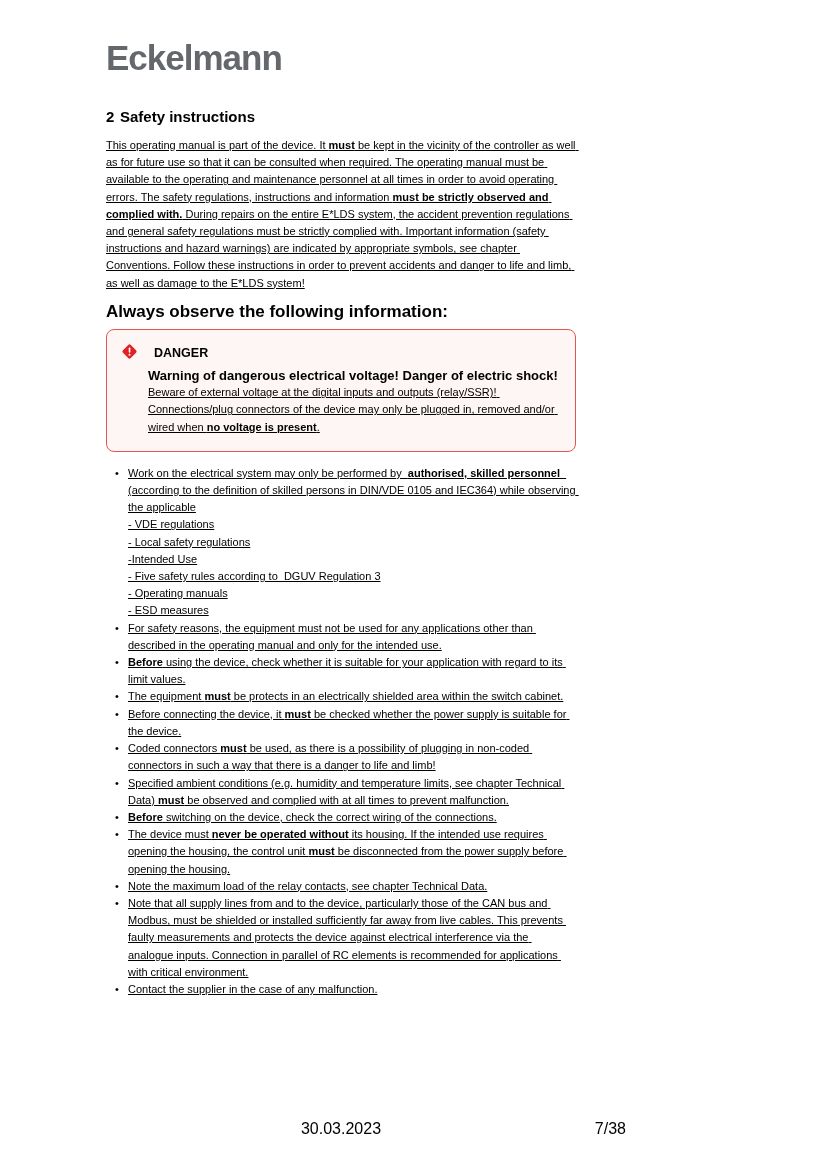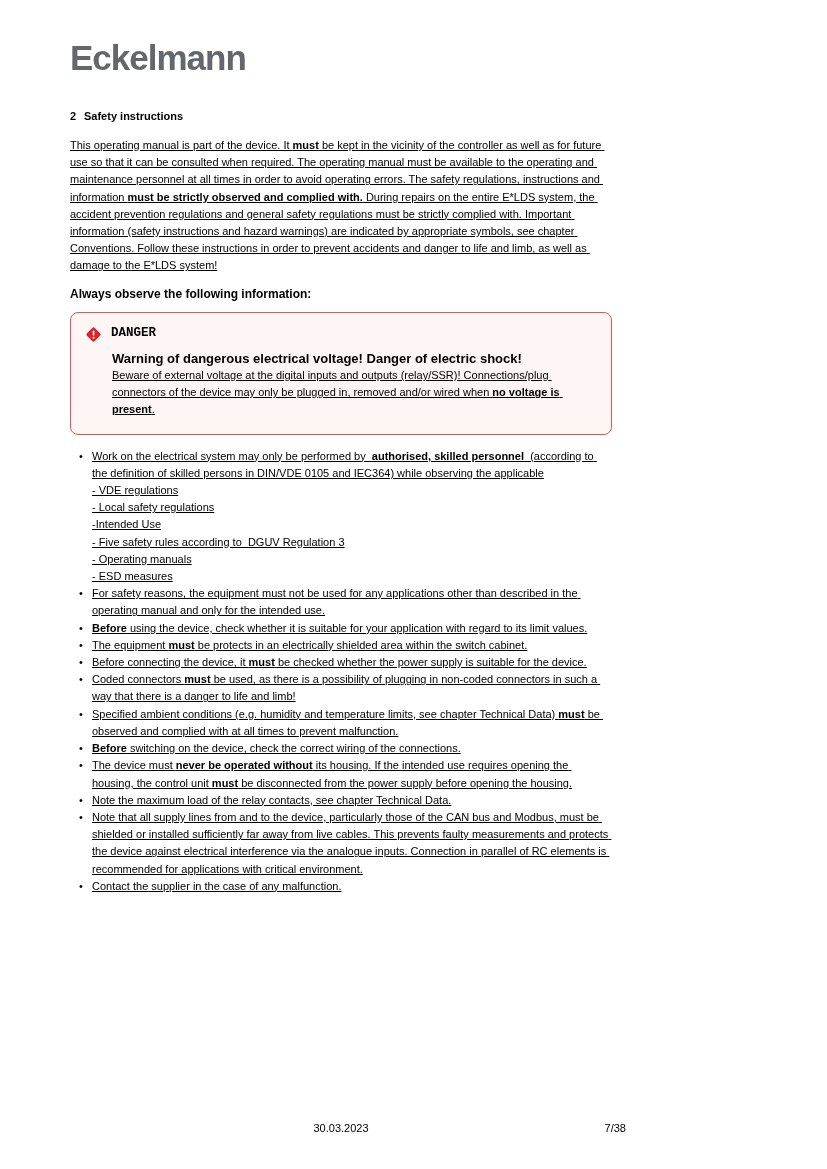--- a/index.html
+++ b/index.html
@@ -13,58 +13,58 @@
   body {
     width: 827px; height: 1169px;
     background: #ffffff;
     font-family: "Liberation Sans", sans-serif;
     color: #000;
   }
   .page {
     position: relative;
     width: 682px; height: 1169px;
     overflow: hidden;
-    padding: 0 70px;
+    padding: 0 106px;
   }
   .logo {
     padding-top: 40px;
     font-size: 35px;
     font-weight: bold;
     letter-spacing: -1px;
     color: var(--logo_gray);
     line-height: 1;
   }
   .heading {
     margin: 33px 0 0 0;
-    font-size: 11px;
+    font-size: 15px;
     font-weight: bold;
     line-height: 17px;
   }
   .h-num { display: inline-block; width: 14px; }
   .body {
     font-size: 11px;
     line-height: 17.2px;
     text-decoration: underline;
   }
   .rich { white-space: pre-wrap; }
   .intro { margin: 12px 0 0 0; }
   .always {
     margin: 11px 0 0 0;
-    font-size: 12px;
+    font-size: 17px;
     font-weight: bold;
     line-height: 17.2px;
   }
   .danger-box {
     margin-top: 9px;
     border: 1.5px solid var(--danger_border);
     border-radius: 8px;
     background: var(--danger_bg);
     padding: 13px 14px 15px 14px;
   }
-  .danger-head { display: flex; align-items: flex-start; gap: 9px; font-family: Liberation Mono, monospace; }
+  .danger-head { display: flex; align-items: flex-end; gap: 16px; }
   .danger-icon { width: 17px; height: 17px; display: inline-block; }
   .danger-icon svg { display: block; }
   .danger-label { font-weight: bold; font-size: 12.5px; }
   .danger-content { margin: 7px 0 0 27px; }
   .danger-title { font-weight: bold; font-size: 13px; line-height: 17.2px; }
   ul.bullets {
     list-style: none;
     margin: 13px 0 0 0;
     padding: 0;
   }
@@ -73,21 +73,21 @@
     position: absolute;
     left: 9px; top: 0;
     font-size: 11px;
     line-height: 17.2px;
   }
   .subline { white-space: pre-wrap; }
   .footer {
     position: absolute;
     left: 0; right: 0; top: 1120px;
     text-align: center;
-    font-size: 11px;
+    font-size: 16px;
     line-height: 17px;
   }
   .footer-page { position: absolute; right: 56px; top: 0; }
 </style>
 </head>
 <body>
 
 <div class="page">
 
   <div class="logo">Eckelmann</div>

